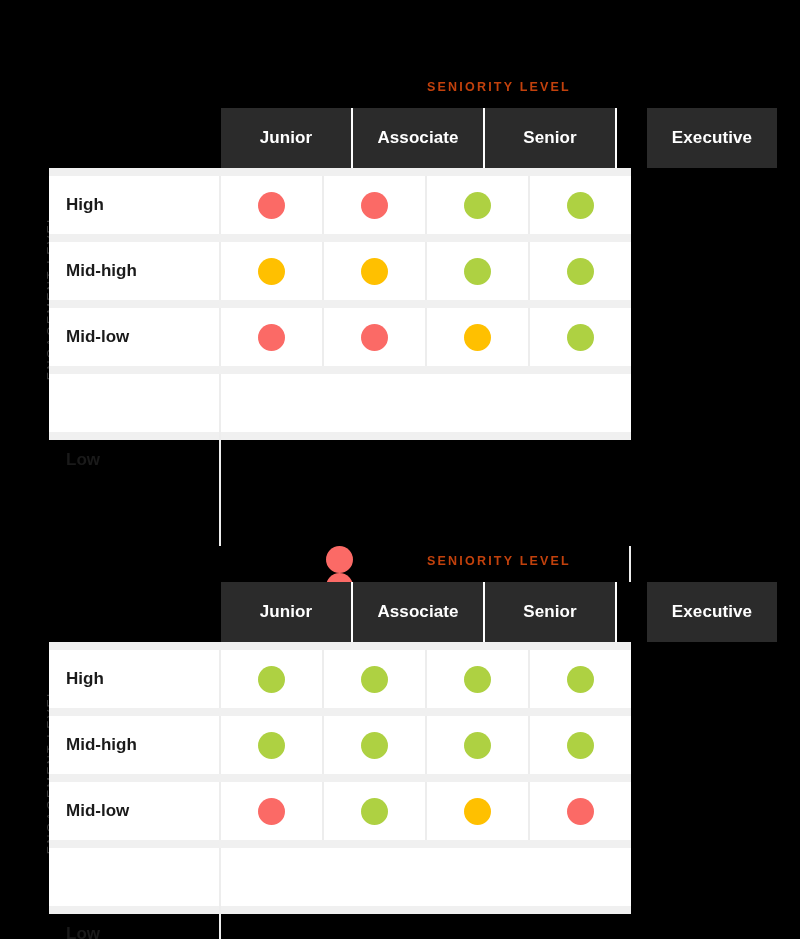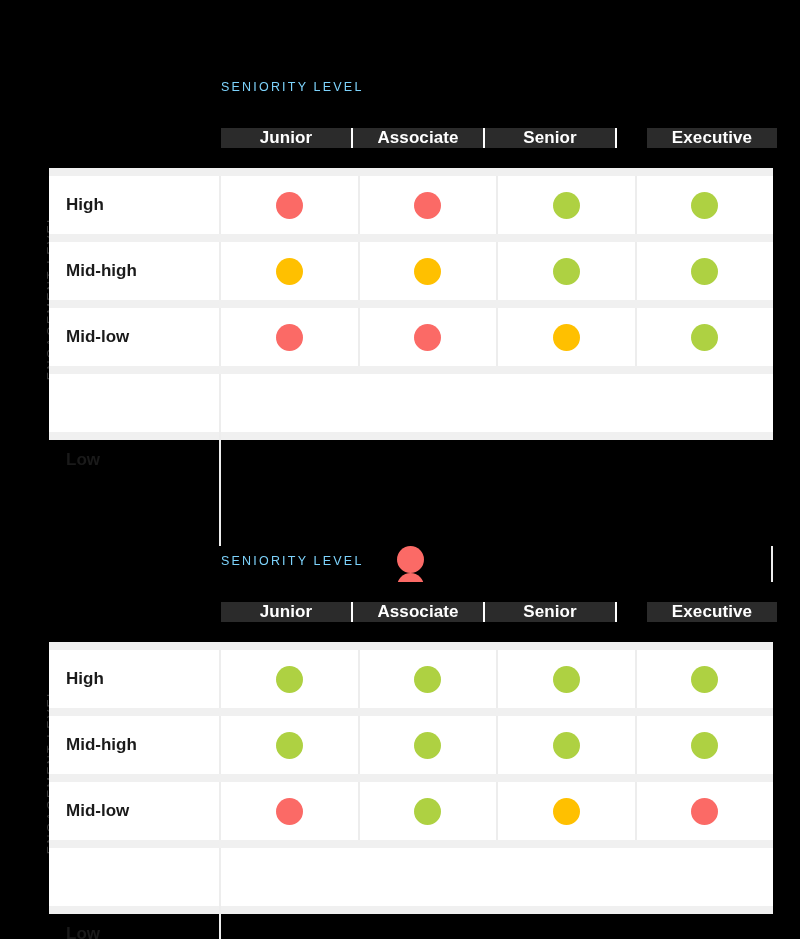--- a/index.html
+++ b/index.html
@@ -22,25 +22,25 @@
     width: 800px;
   }
   #matrix-top { top: 0px; height: 470px; }
   #matrix-bottom { top: 474px; height: 465px; }
 
   
   .col-axis-caption {
     position: absolute;
     left: 221px;
     width: 556px;
-    text-align: left;
+    text-align: center;
     font-size: 12.5px;
     letter-spacing: 2.2px;
-    color: #7dd3fc;
-    font-weight: 400;
+    color: #c2410c;
+    font-weight: 700;
     text-transform: uppercase;
     white-space: nowrap;
   }
 
   
   .row-axis-caption {
     position: absolute;
     left: -68px;
     width: 240px;
     transform: rotate(-90deg);
@@ -55,42 +55,41 @@
   }
 
   
   .header-row {
     position: absolute;
     left: 221px;
     width: 556px;
     height: 60px;
     display: flex;
     background: #000;
-    align-items: center;
   }
   .header-cell {
     flex: 1 1 0;
     background: #2b2b2b;
     color: #ffffff;
     font-size: 17px;
     font-weight: bold;
     display: flex;
     align-items: center;
     justify-content: center;
     letter-spacing: 0.1px;
     border-right: 2px solid #ffffff;
     box-sizing: border-box;
   }
   .header-cell:last-child { border-right: none; margin-left: 30px; }
 
   
   .body-grid {
     position: absolute;
     left: 49px;
-    width: 724px;
+    width: 582px;
     background: #f0f0f0;
     padding: 8px 0 8px 0;
     box-sizing: border-box;
   }
   .grid-row {
     display: flex;
     height: 58px;
     background: #ffffff;
     margin-bottom: 8px;
   }

